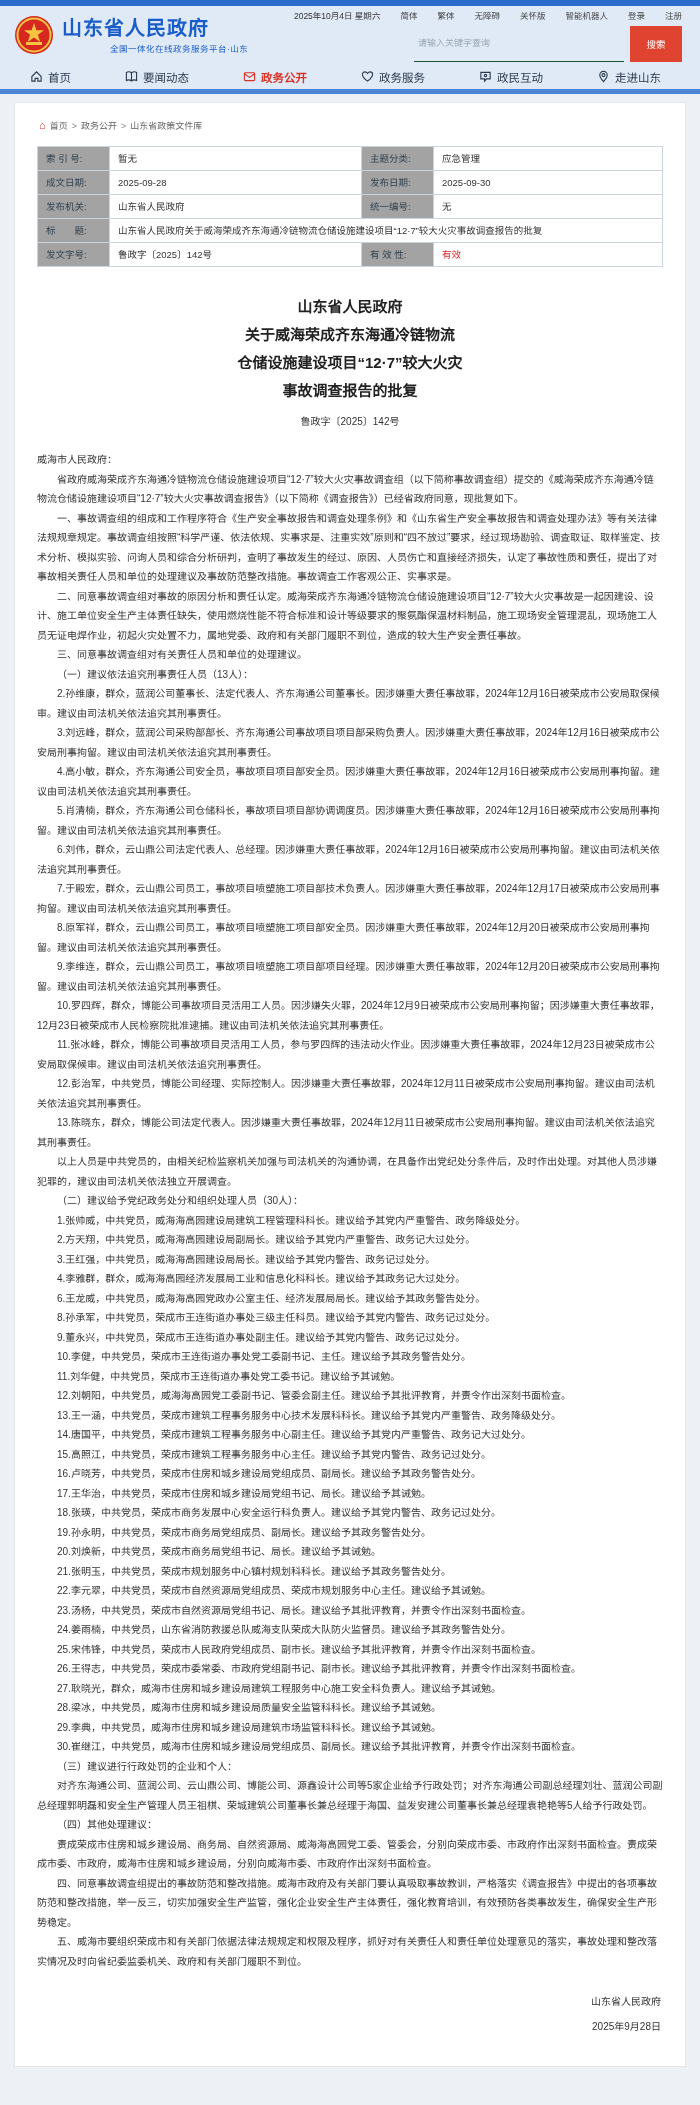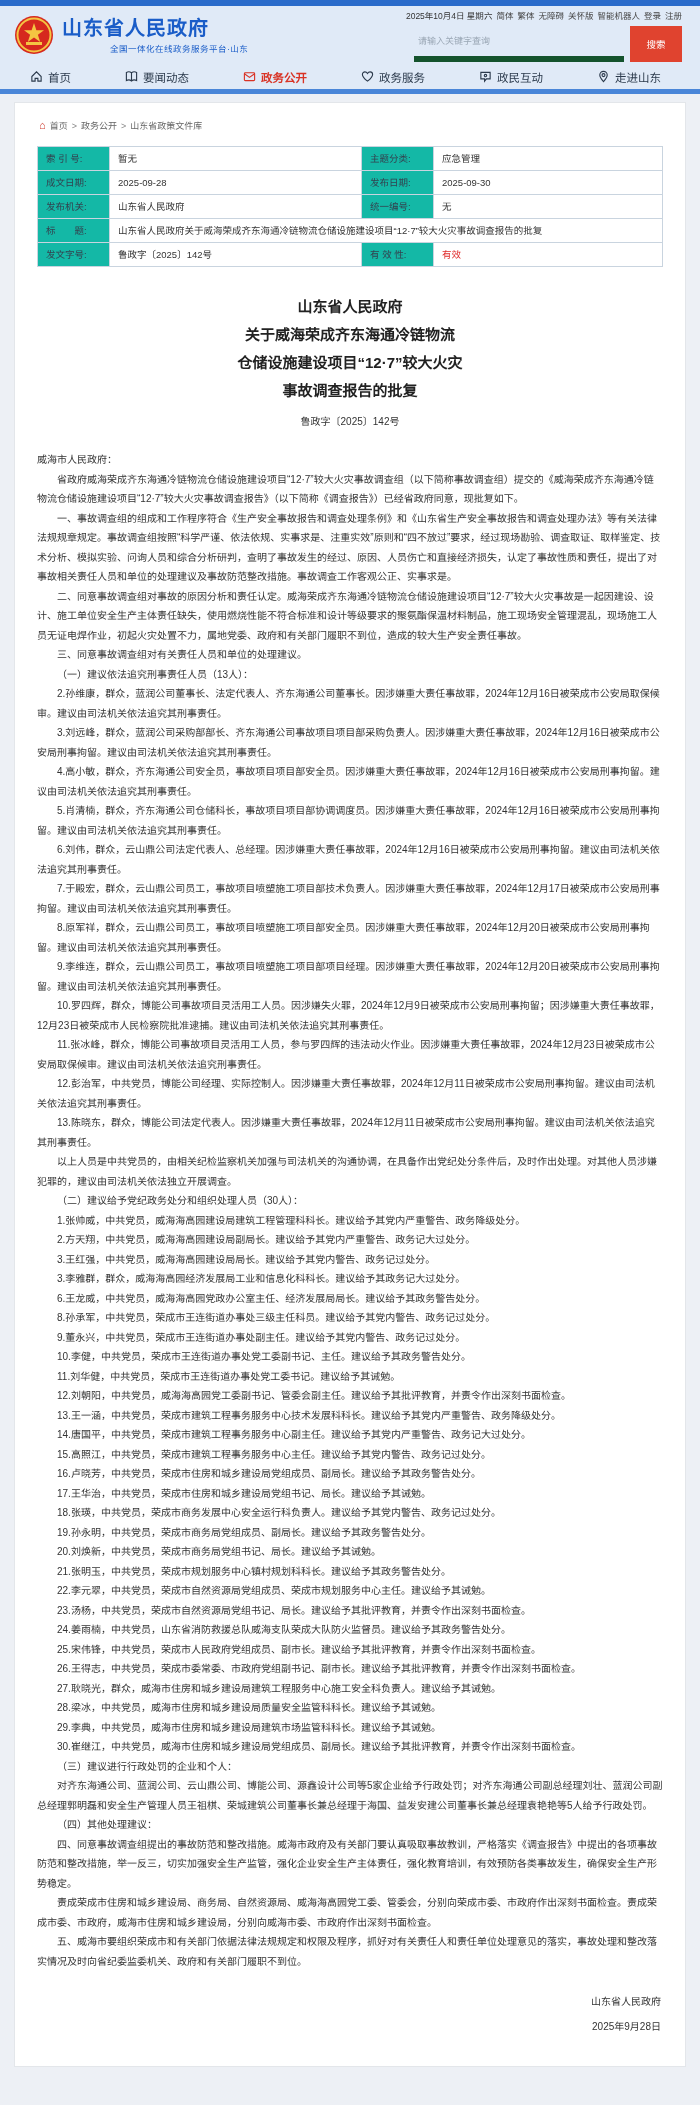--- a/index.html
+++ b/index.html
@@ -15,27 +15,27 @@
     background:#e0eaf7; height:58px;
     display:flex; align-items:center; padding:0 18px 0 14px;
   }
   .brand { display:flex; align-items:center; gap:8px; }
   .emblem { width:40px; height:40px; flex:0 0 auto; }
   .brand-text .site-title {
     font-size:20px; font-weight:bold; color:#1a5dc8; letter-spacing:1px; line-height:24px;
   }
   .brand-text .site-sub { font-size:8.5px; color:#1a5dc8; margin-top:2px; letter-spacing:0.5px;margin-left:48px; }
   .header-right { margin-left:auto; display:flex; flex-direction:column; align-items:flex-end; gap:5px; }
-  .quick-row { display:flex; align-items:center; gap:4px; font-size:8.5px; color:#444; }
+  .quick-row { display:flex; align-items:center; gap:20px; font-size:8.5px; color:#444; }
   .quick-row .date { color:#333; }
   .quick-row a { color:#444; text-decoration:none; cursor:pointer; }
   .search-row { display:flex; align-items:stretch; }
   .search-input {
     width:210px; font-size:9px; color:#333; background:transparent;
-    border:none; border-bottom:6px solid #14532d; outline:none; padding:3px 4px;margin-left:20px;
+    border:none; border-bottom:1px solid #14532d; outline:none; padding:3px 4px;margin-left:20px;
   }
   .search-input::placeholder { color:#9aa7b5; }
   .search-btn {
     width:52px; background:#e0432f; color:#fff; border:none; font-size:9.5px;
     cursor:pointer; margin-left:6px; height:36px; align-self:flex-end;
   }
   
   .site-nav {
     background:#e0eaf7; height:30px; display:flex; align-items:center;
     padding:0 30px; gap:54px; border-bottom:5px solid #4a86d8;
@@ -50,21 +50,21 @@
   .page { padding:8px 14px 14px; }
   .card { background:#fff; border:1px solid #e3e6ea; padding:12px 22px 12px; min-height:1965px; }
   
   .breadcrumb { display:flex; align-items:center; gap:4px; font-size:9px; color:#666; margin:4px 2px 14px; }
   .breadcrumb a { color:#666; text-decoration:none; cursor:pointer; }
   .crumb-sep { color:#888; }
   .home-glyph { color:#d04438; font-size:11px; line-height:1; }
   
   table.meta { border-collapse:collapse; width:100%; table-layout:fixed; font-size:9.5px; }
   table.meta td { border:1px solid #c9d4df; padding:5px 8px; color:#333; line-height:13px; }
-  table.meta td.label { background:#14b8a6; color:#33424f; white-space:nowrap; }
+  table.meta td.label { background:#a3a3a3; color:#33424f; white-space:nowrap; }
   table.meta td.red { color:#e02b2b; }
   
   .doc { padding:0 0; }
   .doc-title { text-align:center; margin-top:26px; font-weight:bold; font-size:15px; line-height:28px; color:#222; }
   .doc-number { text-align:center; font-size:10px; color:#333; margin:8px 0 22px; }
   .doc-body p { font-size:10px; line-height:19.5px; text-indent:2em; color:#333; word-break:break-all; }
   .doc-body p.noindent { text-indent:0; }
   .signature { text-align:right; font-size:10px; line-height:25px; margin-top:18px; color:#333; padding-right:2px; }
 </style>
 </head>
@@ -248,21 +248,21 @@
           <p>以上人员是中共党员的，由相关纪检监察机关加强与司法机关的沟通协调，在具备作出党纪处分条件后，及时作出处理。对其他人员涉嫌犯罪的，建议由司法机关依法独立开展调查。</p>
 
           <p>（二）建议给予党纪政务处分和组织处理人员（30人）：</p>
 
           <p>1.张帅威，中共党员，威海海高园建设局建筑工程管理科科长。建议给予其党内严重警告、政务降级处分。</p>
 
           <p>2.方天翔，中共党员，威海海高园建设局副局长。建议给予其党内严重警告、政务记大过处分。</p>
 
           <p>3.王红强，中共党员，威海海高园建设局局长。建议给予其党内警告、政务记过处分。</p>
 
-          <p>3.李雅群，群众，威海海高园经济发展局工业和信息化科科长。建议给予其政务记大过处分。</p>
+          <p>4.李雅群，群众，威海海高园经济发展局工业和信息化科科长。建议给予其政务记大过处分。</p>
 
 
           <p>6.王龙威，中共党员，威海海高园党政办公室主任、经济发展局局长。建议给予其政务警告处分。</p>
 
 
           <p>8.孙承军，中共党员，荣成市王连街道办事处三级主任科员。建议给予其党内警告、政务记过处分。</p>
 
           <p>9.董永兴，中共党员，荣成市王连街道办事处副主任。建议给予其党内警告、政务记过处分。</p>
 
           <p>10.李健，中共党员，荣成市王连街道办事处党工委副书记、主任。建议给予其政务警告处分。</p>
@@ -306,23 +306,23 @@
           <p>29.李典，中共党员，威海市住房和城乡建设局建筑市场监管科科长。建议给予其诫勉。</p>
 
           <p>30.崔继江，中共党员，威海市住房和城乡建设局党组成员、副局长。建议给予其批评教育，并责令作出深刻书面检查。</p>
 
           <p>（三）建议进行行政处罚的企业和个人：</p>
 
           <p>对齐东海通公司、蓝润公司、云山鼎公司、博能公司、源鑫设计公司等5家企业给予行政处罚；对齐东海通公司副总经理刘壮、蓝润公司副总经理郭明磊和安全生产管理人员王祖棋、荣城建筑公司董事长兼总经理于海国、益发安建公司董事长兼总经理袁艳艳等5人给予行政处罚。</p>
 
           <p>（四）其他处理建议：</p>
 
+          <p>责成荣成市住房和城乡建设局、商务局、自然资源局、威海海高园党工委、管委会，分别向荣成市委、市政府作出深刻书面检查。责成荣成市委、市政府，威海市住房和城乡建设局，分别向威海市委、市政府作出深刻书面检查。</p>
+
           <p>四、同意事故调查组提出的事故防范和整改措施。威海市政府及有关部门要认真吸取事故教训，严格落实《调查报告》中提出的各项事故防范和整改措施，举一反三，切实加强安全生产监管，强化企业安全生产主体责任，强化教育培训，有效预防各类事故发生，确保安全生产形势稳定。</p>
-
-          <p>责成荣成市住房和城乡建设局、商务局、自然资源局、威海海高园党工委、管委会，分别向荣成市委、市政府作出深刻书面检查。责成荣成市委、市政府，威海市住房和城乡建设局，分别向威海市委、市政府作出深刻书面检查。</p>
 
           <p>五、威海市要组织荣成市和有关部门依据法律法规规定和权限及程序，抓好对有关责任人和责任单位处理意见的落实，事故处理和整改落实情况及时向省纪委监委机关、政府和有关部门履职不到位。</p>
         </div>
 
       <div class="signature">
         <div>山东省人民政府</div>
         <div>2025年9月28日</div>
       </div>
 
     </div>

